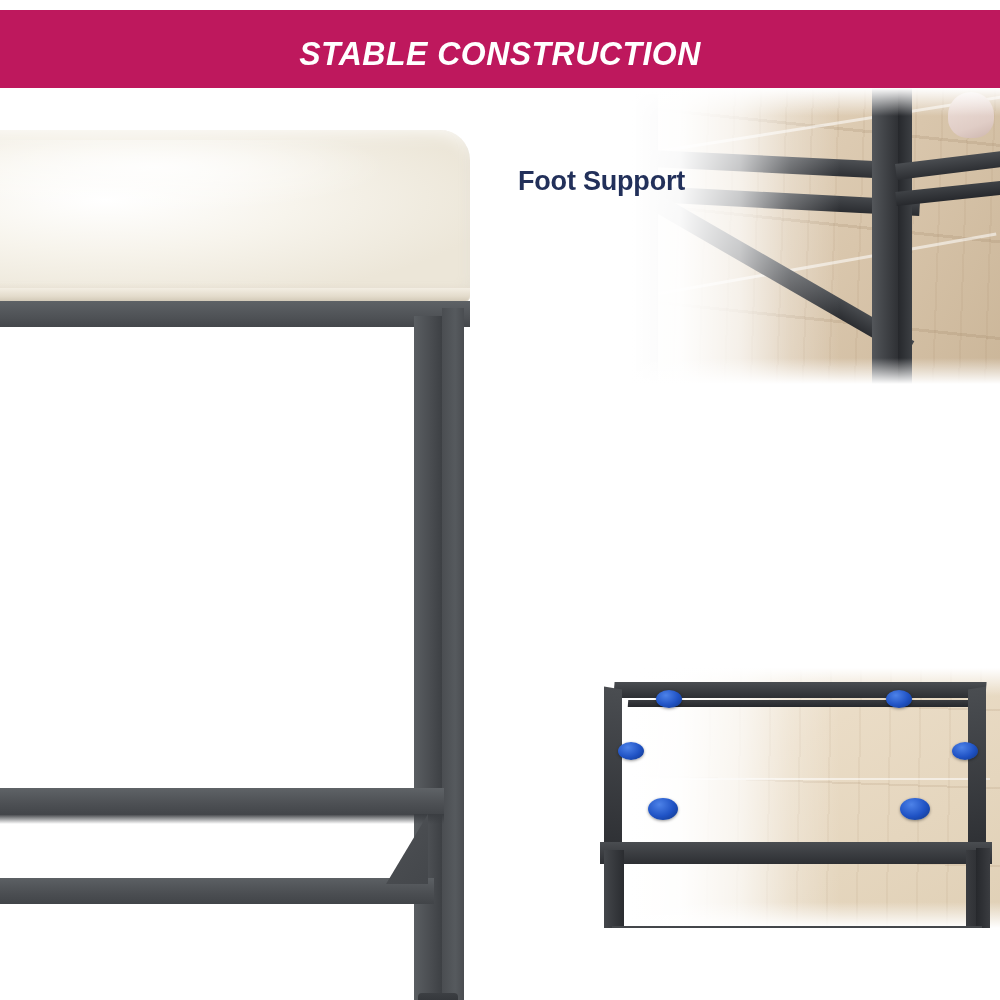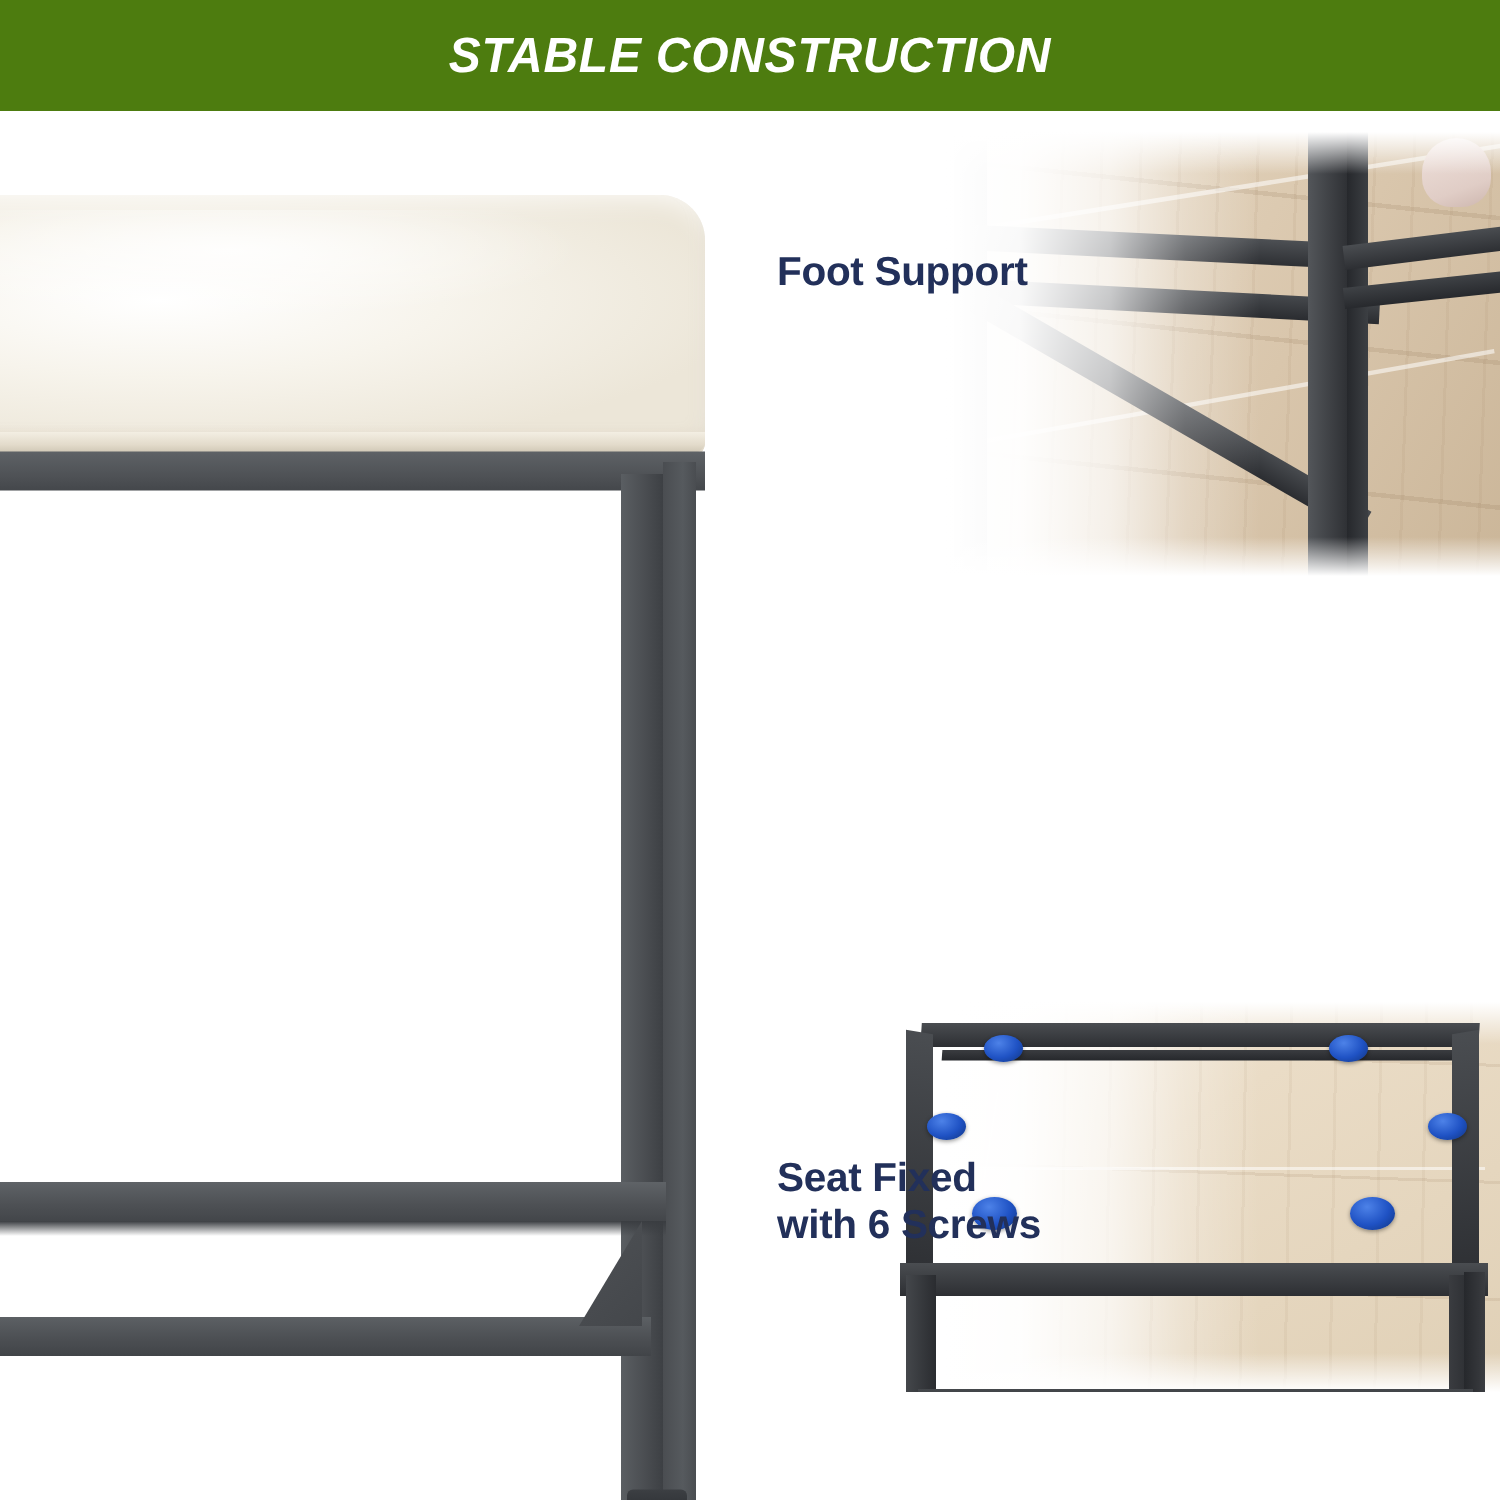--- a/index.html
+++ b/index.html
@@ -7,22 +7,22 @@
   body {
     font-family: "Liberation Sans", sans-serif;
     background:#ffffff;
     overflow:hidden;
   }
 
   #page { position:relative; width:1000px; height:1000px; background:#fff; overflow:hidden; }
 
   
   .header-band {
-    position:absolute; left:0; top:0; width:1000px; height:74px;
-    background:#4d7c0f;
+    position:absolute; left:0; top:10px; width:1000px; height:88px;
+    background:#be185d;
     display:flex; align-items:center; justify-content:center;
   }
   .header-title {
     color:#ffffff;
     font-size:33px;
     font-weight:bold;
     font-style:italic;
     letter-spacing:0.5px;
     white-space:nowrap;
     transform: scaleX(0.97);
@@ -387,19 +387,17 @@
           <div class="screw-dot" style="left:386px;top:22px;"></div>
           <div class="screw-dot" style="left:118px;top:74px;"></div>
           <div class="screw-dot" style="left:452px;top:74px;"></div>
           <div class="screw-dot" style="left:148px;top:130px;width:30px;height:22px;"></div>
           <div class="screw-dot" style="left:400px;top:130px;width:30px;height:22px;"></div>
 
           <div class="fade-top"></div>
           <div class="fade-left"></div>
           <div class="fade-bottom"></div>
         </div>
-        <div class="panel-label label-3">Seat Fixed
-with 6 Screws</div>
       </div>
 
     </div>
   </div>
 </div>
 
 </body></html>

